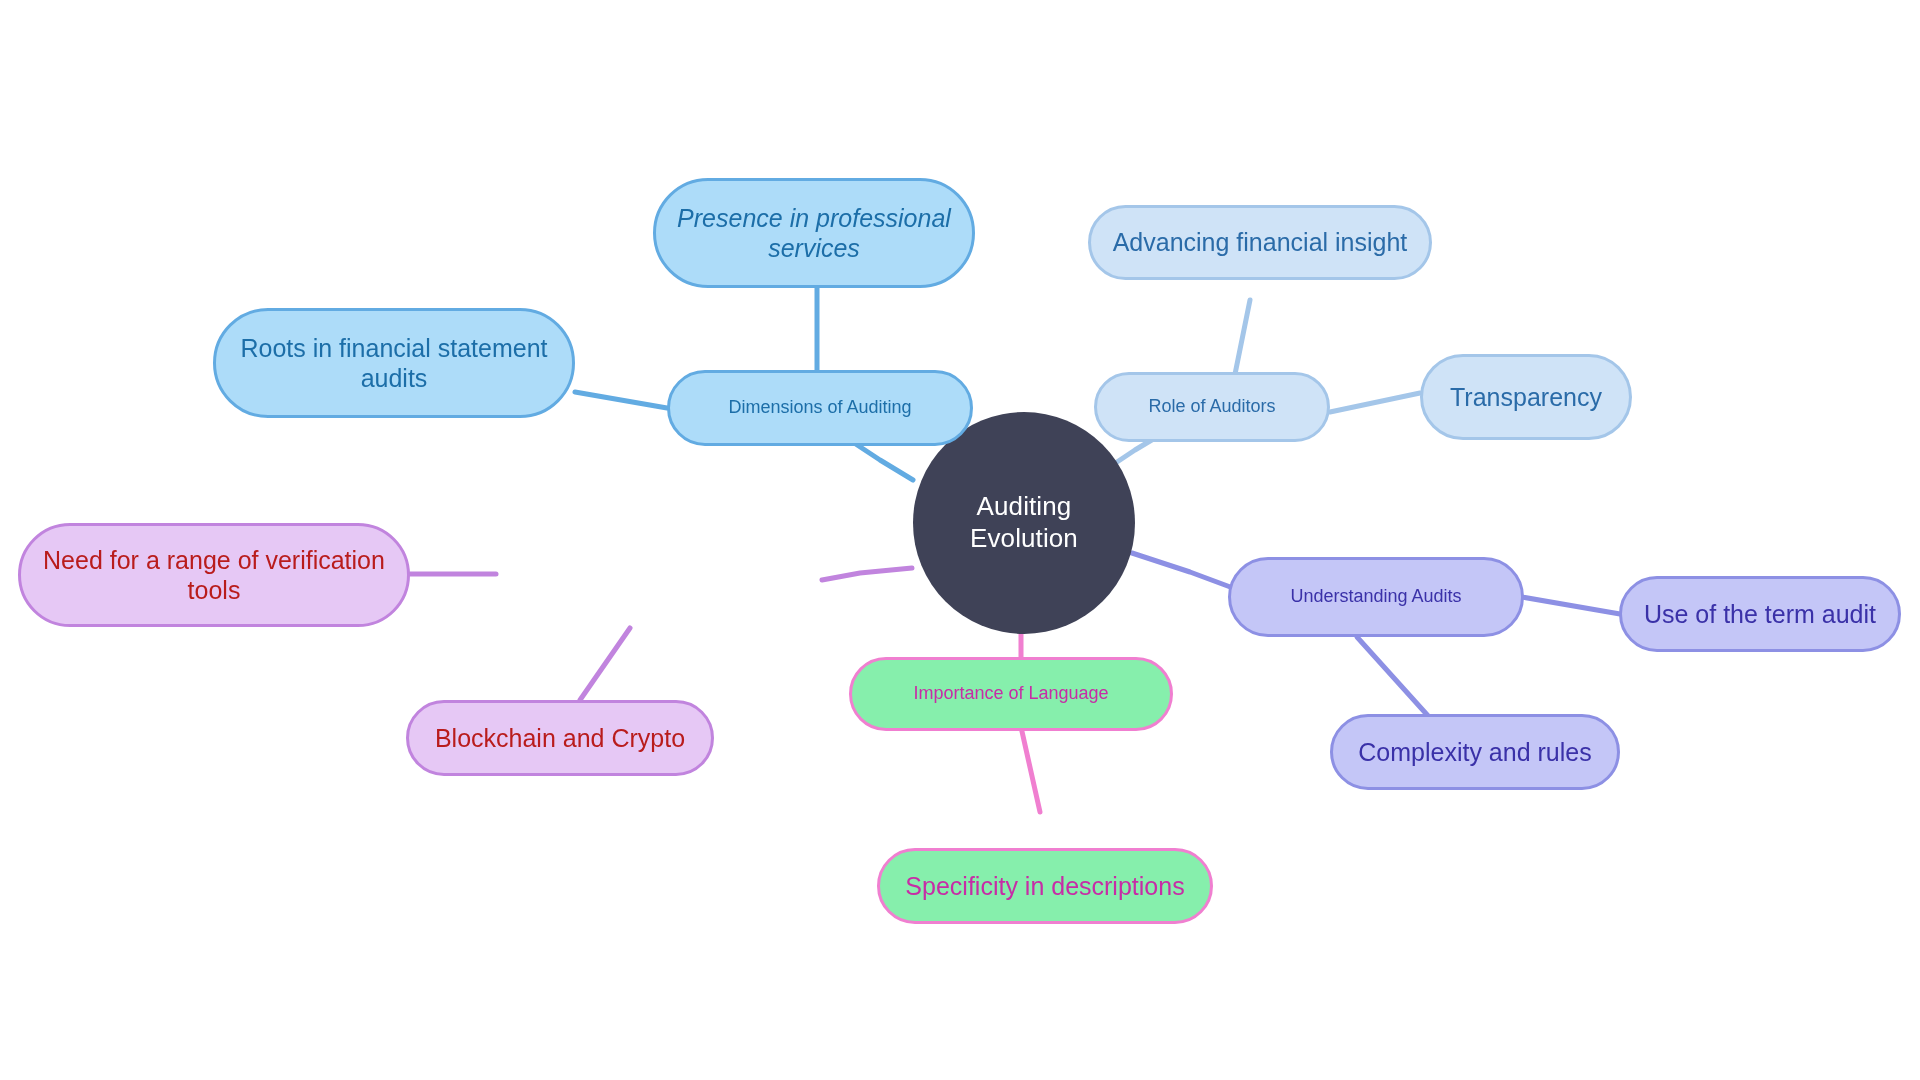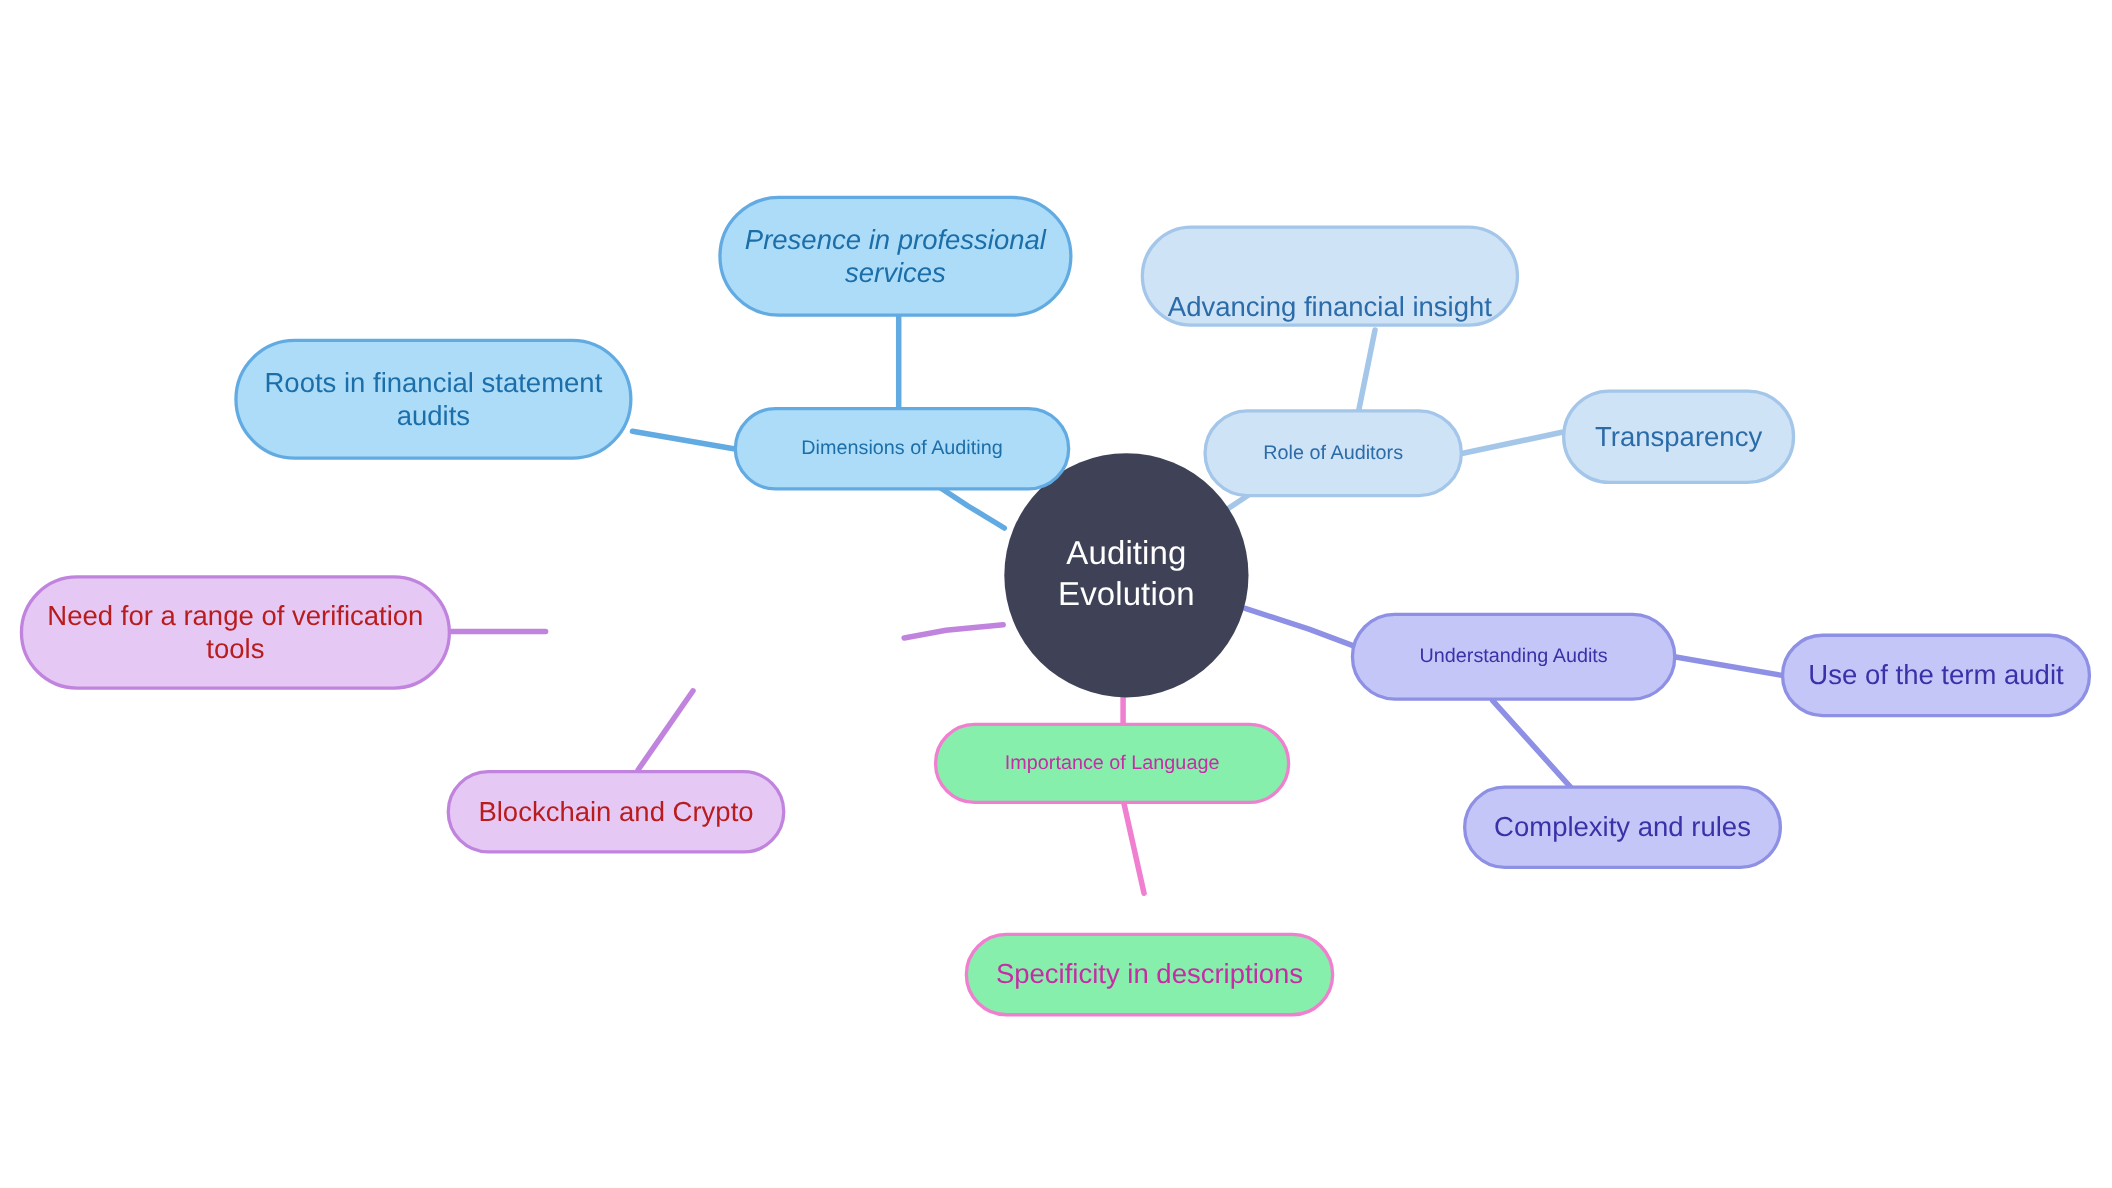--- a/index.html
+++ b/index.html
@@ -39,21 +39,21 @@
     border-style: solid;
     line-height: 1.22;
     white-space: pre-line;
     padding: 0 16px;
   }
 
   .node-root {
     border-radius: 50%;
     border: none;
     color: #ffffff;
-    font-size: 30px;
+    font-size: 26px;
     letter-spacing: 0.1px;
   }
 
   .node-branch { font-size: 18px; border-width: 3px; }
   .node-leaf   { font-size: 25px; border-width: 3px; }
 
   .tone-blue-strong { background: #ADDCF9; border-color: #62ABE2; color: #1C6EA8; }
   .tone-blue-soft   { background: #CFE3F7; border-color: #A4C6E9; color: #2A6BA8; }
   .tone-periwinkle  { background: #C4C6F7; border-color: #8D90E4; color: #3A31A8; }
   .tone-violet      { background: #E6C8F5; border-color: #C184DE; color: #b91c1c; }
@@ -108,25 +108,25 @@
   <div class="node node-leaf tone-blue-strong" style="left:653px; top:178px; width:322px; height:110px;font-style:italic;">
     <span>Presence in professional
 services</span>
   </div>
 
   <div class="node node-leaf tone-blue-strong" style="left:213px; top:308px; width:362px; height:110px;">
     <span>Roots in financial statement
 audits</span>
   </div>
 
-  <div class="node node-branch tone-blue-soft" style="left:1094px; top:372px; width:236px; height:80px;">
+  <div class="node node-branch tone-blue-soft" style="left:1094px; top:372px; width:236px; height:70px;">
     <span>Role of Auditors</span>
   </div>
 
-  <div class="node node-leaf tone-blue-soft" style="left:1037px; top:205px; width:344px; height:92px;align-items:flex-end;">
+  <div class="node node-leaf tone-blue-soft" style="left:1088px; top:205px; width:344px; height:75px;">
     <span>Advancing financial insight</span>
   </div>
 
   <div class="node node-leaf tone-blue-soft" style="left:1420px; top:354px; width:212px; height:86px;">
     <span>Transparency</span>
   </div>
 
   <div class="node node-branch tone-periwinkle" style="left:1228px; top:557px; width:296px; height:80px;">
     <span>Understanding Audits</span>
   </div>

